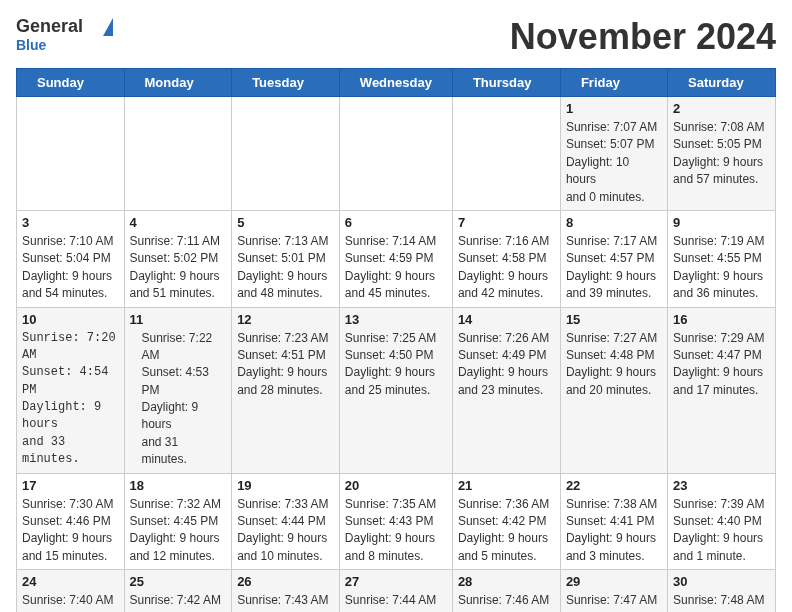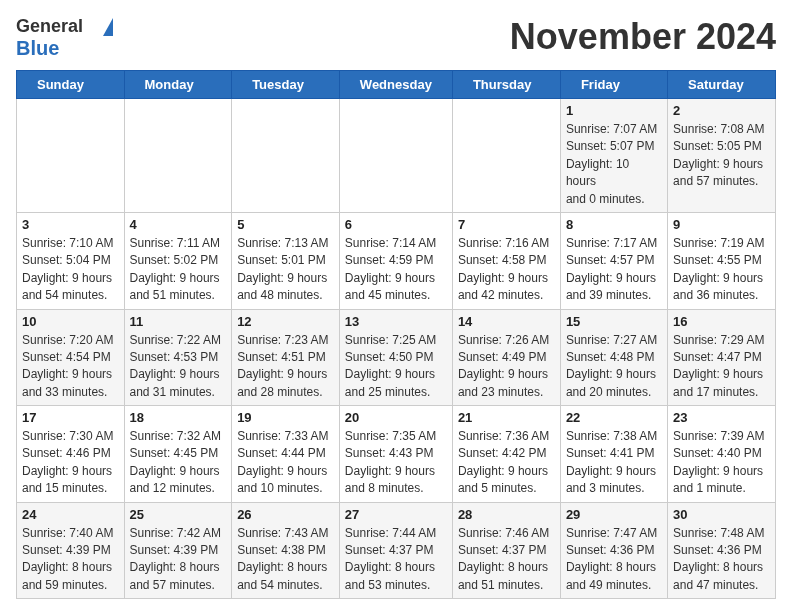--- a/index.html
+++ b/index.html
@@ -25,21 +25,21 @@
       display: flex;
       align-items: center;
       gap: 18px;
     }
     .logo-general {
       font-size: 18px;
       font-weight: bold;
       color: #333;
     }
     .logo-blue {
-      font-size: 20px;
+      font-size: 14px;
       font-weight: bold;
       color: #2a6ebb;
     }
     .logo-triangle {
       width: 0;
       height: 0;
       border-left: 10px solid transparent;
       border-bottom: 18px solid #2a6ebb;
       margin-left: 2px;
     }
@@ -195,28 +195,28 @@
           <div class="day-number">9</div>
           <div class="day-info" style="white-space: pre-line;">Sunrise: 7:19 AM
 Sunset: 4:55 PM
 Daylight: 9 hours
 and 36 minutes.</div>
         </td>
       </tr>
       <tr>
         <td>
           <div class="day-number">10</div>
-          <div class="day-info" style="white-space: pre-line;">Sunrise: 7:20 AM
+          <div class="day-info" style="white-space: pre-line; font-family: Liberation Mono, monospace;">Sunrise: 7:20 AM
 Sunset: 4:54 PM
 Daylight: 9 hours
 and 33 minutes.</div>
         </td>
         <td>
           <div class="day-number">11</div>
-          <div class="day-info" style="white-space: pre-line;">Sunrise: 7:22 AM
+          <div class="day-info" style="white-space: pre-line; margin-left: 12px;">Sunrise: 7:22 AM
 Sunset: 4:53 PM
 Daylight: 9 hours
 and 31 minutes.</div>
         </td>
         <td>
           <div class="day-number">12</div>
           <div class="day-info" style="white-space: pre-line;">Sunrise: 7:23 AM
 Sunset: 4:51 PM
 Daylight: 9 hours
 and 28 minutes.</div>

